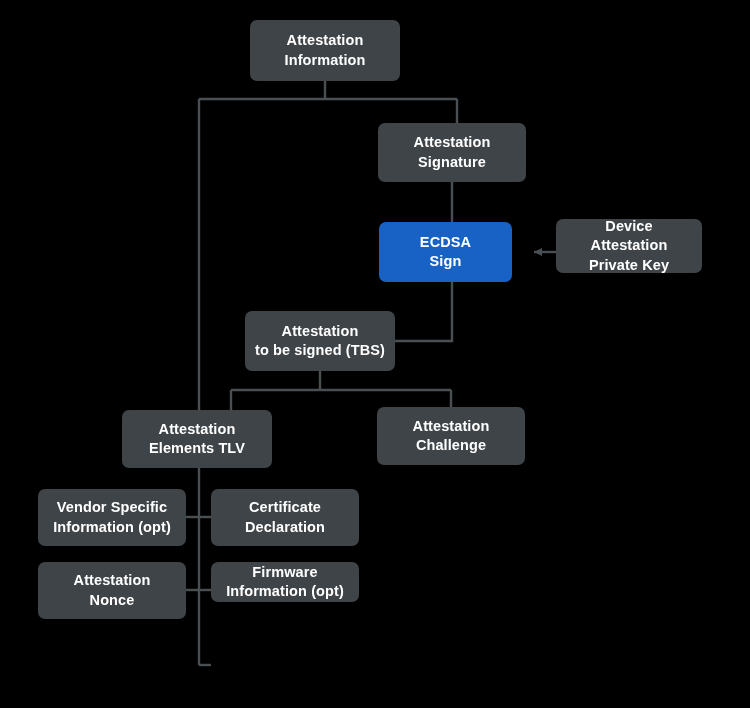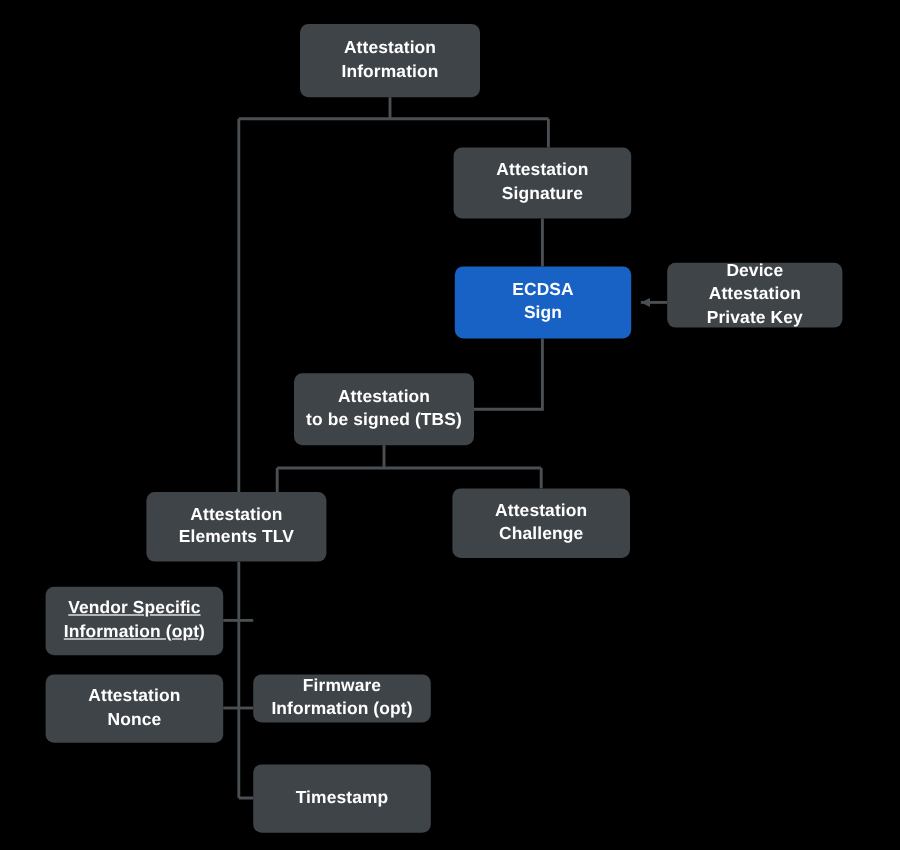--- a/index.html
+++ b/index.html
@@ -93,21 +93,21 @@
   <div class="node" style="left:250px; top:20px; width:150px; height:61px;">
     <span class="node-label">Attestation
 Information</span>
   </div>
 
   <div class="node" style="left:378px; top:123px; width:148px; height:59px;">
     <span class="node-label">Attestation
 Signature</span>
   </div>
 
-  <div class="node accent" style="left:379px; top:222px; width:147px; height:60px;">
+  <div class="node accent" style="left:379px; top:222px; width:133px; height:60px;">
     <span class="node-label">ECDSA
 Sign</span>
   </div>
 
   <div class="node" style="left:556px; top:219px; width:146px; height:54px;">
     <span class="node-label">Device
 Attestation
 Private Key</span>
   </div>
 
@@ -119,33 +119,34 @@
   <div class="node" style="left:122px; top:410px; width:150px; height:58px;">
     <span class="node-label">Attestation
 Elements TLV</span>
   </div>
 
   <div class="node" style="left:377px; top:407px; width:148px; height:58px;">
     <span class="node-label">Attestation
 Challenge</span>
   </div>
 
-  <div class="node" style="left:38px; top:489px; width:148px; height:57px;text-decoration:underline;">
+  <div class="node" style="left:38px; top:489px; width:148px; height:57px;">
     <span class="node-label">Vendor Specific
 Information (opt)</span>
   </div>
 
+  <div class="node" style="left:211px; top:489px; width:148px; height:57px;">
+    <span class="node-label">Certificate
+Declaration</span>
+  </div>
 
   <div class="node" style="left:38px; top:562px; width:148px; height:57px;">
     <span class="node-label">Attestation
 Nonce</span>
   </div>
 
   <div class="node" style="left:211px; top:562px; width:148px; height:40px;">
     <span class="node-label">Firmware
 Information (opt)</span>
   </div>
 
-  <div class="node" style="left:211px; top:637px; width:148px; height:57px;">
-    <span class="node-label">Timestamp</span>
-  </div>
 
 </div>
 
 </body></html>

